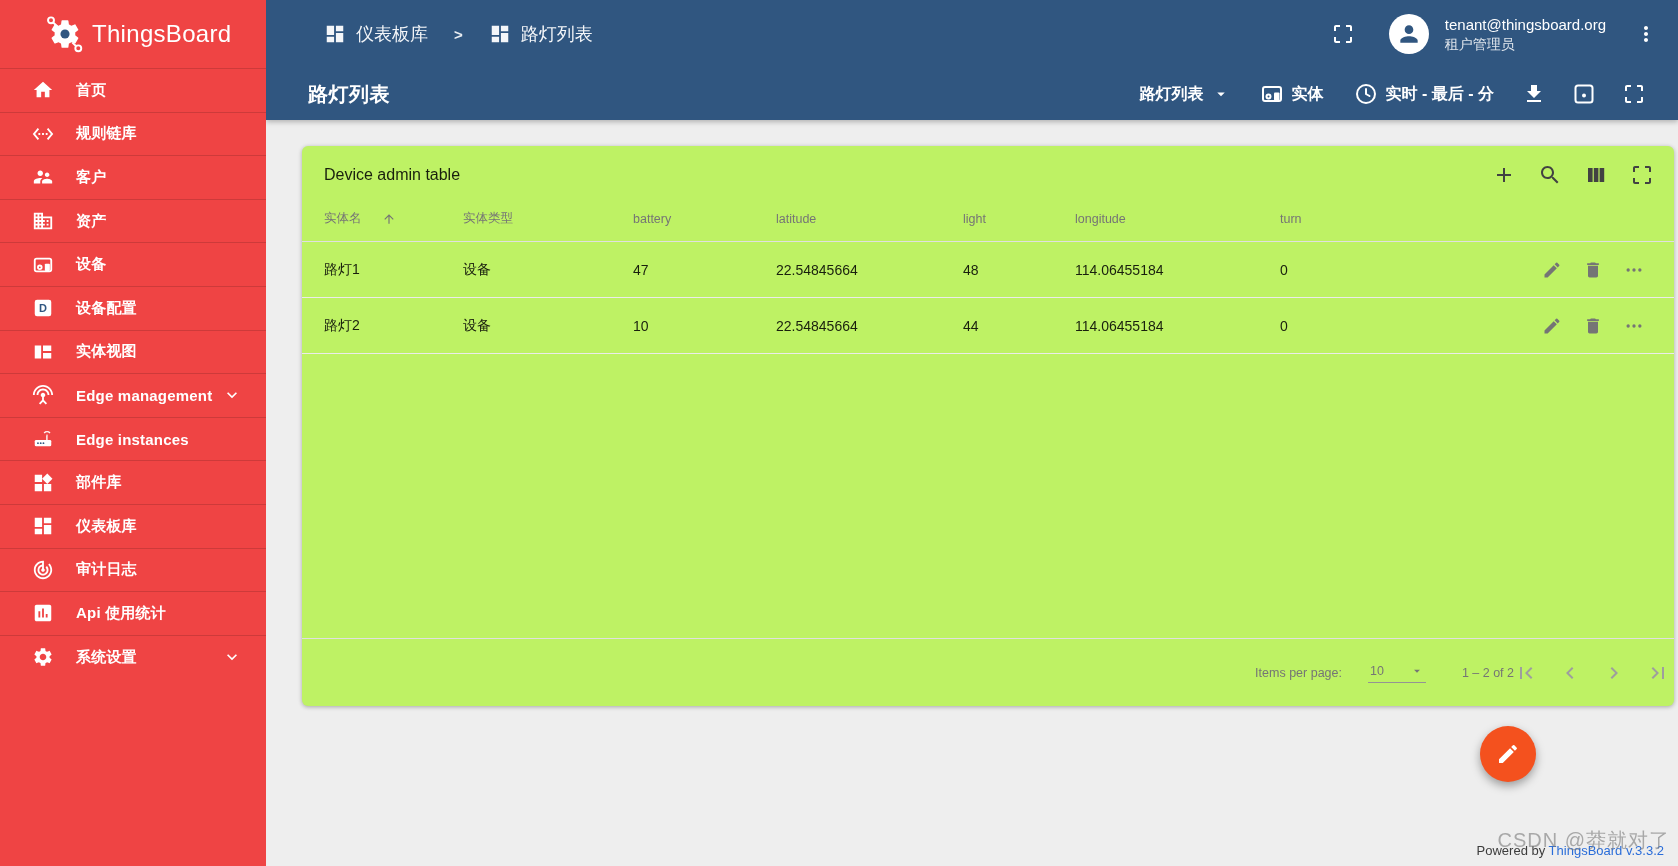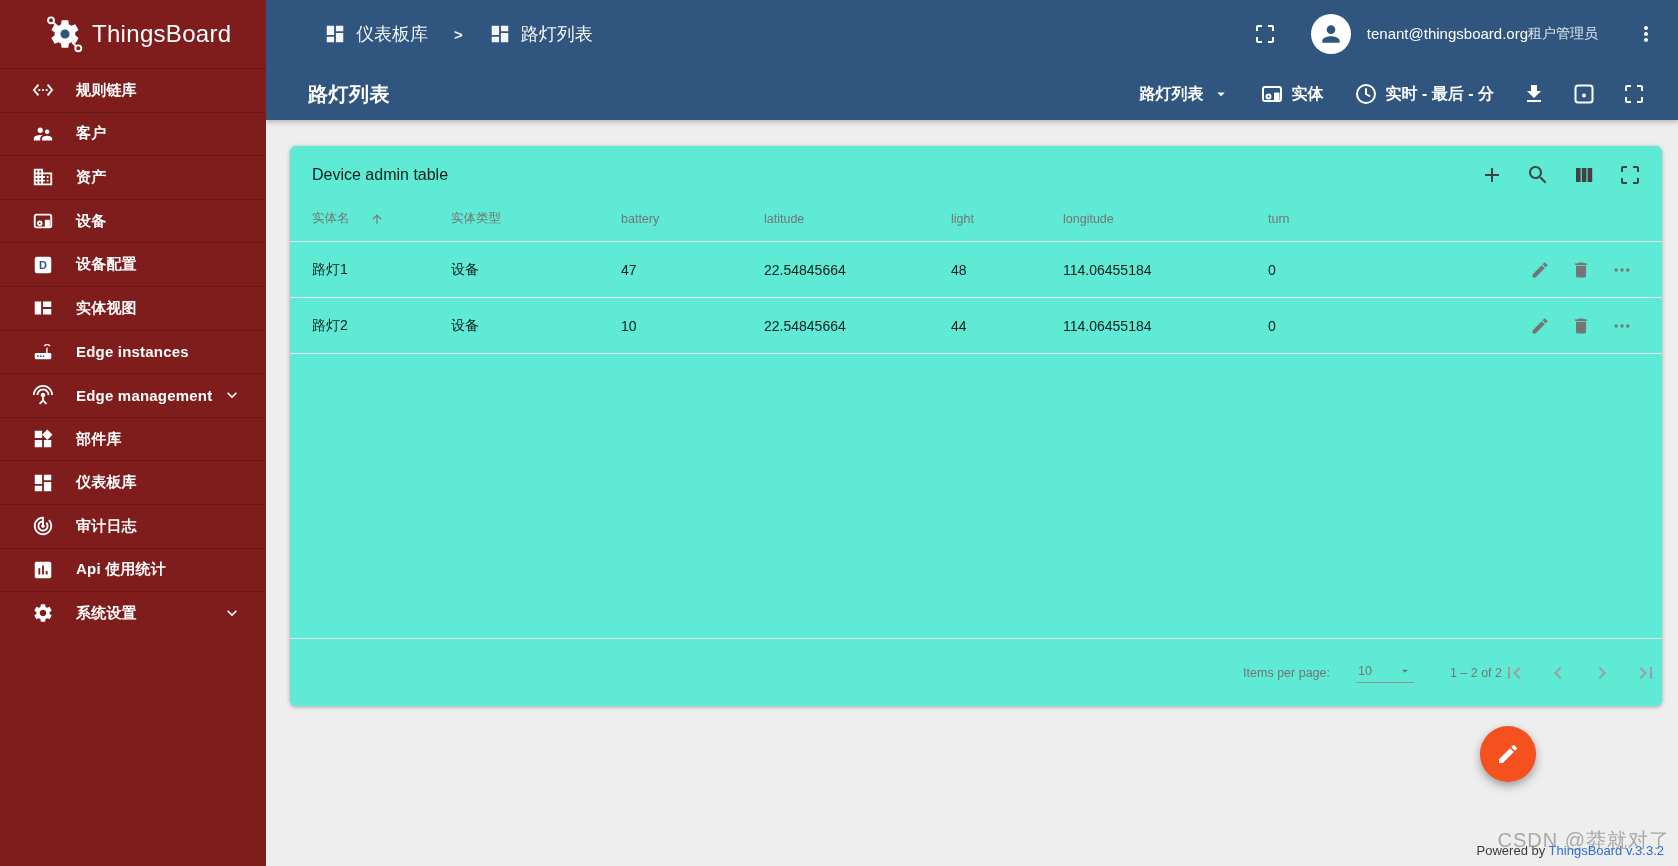--- a/index.html
+++ b/index.html
@@ -1,53 +1,53 @@
 <!DOCTYPE html>
 <html><head>
 <meta charset="utf-8">
 <style>
   * { margin:0; padding:0; box-sizing:border-box; }
   html,body { width:1678px; height:866px; overflow:hidden; }
   body { font-family:"Liberation Sans", sans-serif; background:#eeeeee; position:relative; }
   svg { display:block; }
 
   
-  .sidebar { position:absolute; left:0; top:0; width:266px; height:866px; background:#7f1d1d; z-index:5; }
+  .sidebar { position:absolute; left:0; top:0; width:266px; height:866px; background:#ef4444; z-index:5; }
   .logo-area { height:68px; display:flex; align-items:center; padding-left:44px; color:#fff; gap:6px; }
   .logo-text { font-size:24px; font-weight:400; letter-spacing:0.3px; }
   .menu { }
   .menu-item { height:43.6px; display:flex; align-items:center; padding:0 24px 0 32px;
                border-top:1px solid rgba(0,0,0,0.14); color:#fff; cursor:pointer; }
   .menu-item .mi-icon { width:22px; height:22px; margin-right:22px; flex:0 0 22px; color:#fff; }
   .menu-item .mi-label { font-size:15px; font-weight:600; letter-spacing:0.2px; white-space:nowrap; }
   .menu-item .mi-chevron { margin-left:auto; width:20px; height:20px; color:#fff; }
 
   
   .header { position:absolute; left:266px; top:0; width:1412px; height:120px; background:#305680;
             box-shadow:0 2px 5px rgba(0,0,0,0.25); z-index:4; color:#fff; }
   .header-row1 { height:68px; display:flex; align-items:center; padding:0 20px 0 58px; }
   .breadcrumb { display:flex; align-items:center; gap:12px; font-size:18px; color:rgba(255,255,255,0.95); }
   .bc-item { display:flex; align-items:center; gap:10px; cursor:pointer; }
   .bc-sep { font-size:15px; font-weight:700; color:rgba(255,255,255,0.9); padding:0 14px; }
   .hr1-right { margin-left:auto; display:flex; align-items:center; }
   .icon-btn { background:none; border:none; color:#fff; cursor:pointer; padding:0; display:flex; align-items:center; justify-content:center; }
   .avatar { width:40px; height:40px; border-radius:50%; background:#fff; display:flex; align-items:center; justify-content:center; margin:0 16px 0 34px; }
-  .user-block { display:flex; flex-direction:row; line-height:1.3; margin-right:36px; }
+  .user-block { display:flex; flex-direction:column; line-height:1.3; margin-right:28px; }
   .user-email { font-size:15px; color:#fff; }
   .user-role { font-size:14px; color:rgba(255,255,255,0.85); }
 
   .header-row2 { height:52px; display:flex; align-items:center; padding:0 26px 0 42px; }
   .page-title { font-size:20px; font-weight:700; letter-spacing:0.5px; }
   .hr2-right { margin-left:auto; display:flex; align-items:center; gap:14px; }
   .tb-btn { display:flex; align-items:center; gap:8px; background:none; border:none; color:#fff;
             font-size:16px; font-weight:700; font-family:inherit; cursor:pointer; padding:6px 8px; }
   .tb-btn svg { flex:0 0 auto; }
 
   
-  .card { position:absolute; left:290px; top:146px; width:1372px; height:560px; background:#5eead4;
+  .card { position:absolute; left:302px; top:146px; width:1372px; height:560px; background:#bef264;
           border-radius:6px; box-shadow:0 1px 4px rgba(0,0,0,0.3); display:flex; flex-direction:column; z-index:3; }
   .card-header { height:50px; display:flex; align-items:center; padding:8px 20px 0 22px; }
   .card-title { font-size:16px; color:rgba(0,0,0,0.87); }
   .card-actions { margin-left:auto; display:flex; align-items:center; gap:22px; }
   .card-actions .icon-btn { color:#424242; width:24px; height:24px; }
 
   .trow { display:flex; align-items:center; }
   .cell { flex:0 0 auto; padding-right:10px; overflow:hidden; white-space:nowrap; }
   .c1 { width:161px; padding-left:22px; }
   .c2 { width:170px; }
@@ -93,20 +93,28 @@
         <circle cx="12" cy="12" r="2.6" fill="#305680" stroke="none"></circle>
         <circle cx="4" cy="4.2" r="1.7" stroke="#fff" stroke-width="1.1"></circle>
         <circle cx="19.6" cy="20.2" r="1.7" stroke="#fff" stroke-width="1.1"></circle>
         <path d="M5.2 5.4 7.6 7.6 M18.4 19 16.2 16.9" stroke="#fff" stroke-width="1.1"></path>
       </svg>
     </span>
     <span class="logo-text">ThingsBoard</span>
   </div>
   <div class="menu">
 
+    <div class="menu-item">
+      <span class="mi-icon">
+        <svg viewBox="0 0 24 24" fill="currentColor">
+            <path d="M10 20v-6h4v6h5v-8h3L12 3 2 12h3v8z"></path>
+          </svg>
+        </span>
+      <span class="mi-label">首页</span>
+    </div>
 
     <div class="menu-item">
       <span class="mi-icon">
         <svg viewBox="0 0 24 24" fill="currentColor">
             <path d="M7.77 6.76 6.23 5.48.82 12l5.41 6.52 1.54-1.28L3.42 12l4.35-5.24zM7 13h2v-2H7v2zm10-2h-2v2h2v-2zm-6 2h2v-2h-2v2zm6.77-7.52-1.54 1.28L20.58 12l-4.35 5.24 1.54 1.28L23.18 12l-5.41-6.52z"></path>
           </svg>
         </span>
       <span class="mi-label">规则链库</span>
     </div>
 
@@ -150,48 +158,48 @@
     </div>
 
 
     <div class="menu-item">
       <span class="mi-icon">
         <svg viewBox="0 0 24 24" fill="currentColor">
             <path d="M3 5h7v14H3zM12 5h9v6h-9zM12 13h9v6h-9z"></path>
           </svg>
         </span>
       <span class="mi-label">实体视图</span>
+    </div>
+
+    <div class="menu-item">
+      <span class="mi-icon">
+        <svg viewBox="0 0 24 24" fill="currentColor">
+            <path d="M12 5c-3.87 0-7 3.13-7 7h2c0-2.76 2.24-5 5-5s5 2.24 5 5h2c0-3.87-3.13-7-7-7zm1 9.29c.88-.39 1.5-1.26 1.5-2.29 0-1.38-1.12-2.5-2.5-2.5S9.5 10.62 9.5 12c0 1.02.62 1.9 1.5 2.29v3.3L7.59 21 9 22.41l3-3 3 3L16.41 21 13 17.59v-3.3zM12 1C5.93 1 1 5.93 1 12h2c0-4.97 4.03-9 9-9s9 4.03 9 9h2c0-6.07-4.93-11-11-11z"></path>
+          </svg>
+        </span>
+      <span class="mi-label">Edge management</span>
+      <span class="mi-chevron">
+        <svg viewBox="0 0 24 24" fill="currentColor">
+            <path d="M7.41 8.59 12 13.17l4.59-4.58L18 10l-6 6-6-6 1.41-1.41z"></path>
+          </svg>
+        </span>
     </div>
 
     <div class="menu-item">
       <span class="mi-icon">
         <svg viewBox="0 0 24 24" fill="currentColor">
             <path d="M20.2 4.9a5.3 5.3 0 0 0-7.5 0l1.1 1.1a3.7 3.7 0 0 1 5.3 0l1.1-1.1zM17.5 7.6a1.6 1.6 0 0 0-2.3 0l1.15 1.15.05-.05 1.1-1.1z" opacity="0.95"></path>
             <path d="M15.5 8.5h1.5V13h-1.5z"></path>
             <rect x="3" y="13" width="18" height="7" rx="1.5"></rect>
             <circle cx="6.5" cy="16.5" r="1" fill="#305680"></circle>
             <circle cx="9.5" cy="16.5" r="1" fill="#305680"></circle>
             <circle cx="12.5" cy="16.5" r="1" fill="#305680"></circle>
           </svg>
         </span>
       <span class="mi-label">Edge instances</span>
-    </div>
-
-    <div class="menu-item">
-      <span class="mi-icon">
-        <svg viewBox="0 0 24 24" fill="currentColor">
-            <path d="M12 5c-3.87 0-7 3.13-7 7h2c0-2.76 2.24-5 5-5s5 2.24 5 5h2c0-3.87-3.13-7-7-7zm1 9.29c.88-.39 1.5-1.26 1.5-2.29 0-1.38-1.12-2.5-2.5-2.5S9.5 10.62 9.5 12c0 1.02.62 1.9 1.5 2.29v3.3L7.59 21 9 22.41l3-3 3 3L16.41 21 13 17.59v-3.3zM12 1C5.93 1 1 5.93 1 12h2c0-4.97 4.03-9 9-9s9 4.03 9 9h2c0-6.07-4.93-11-11-11z"></path>
-          </svg>
-        </span>
-      <span class="mi-label">Edge management</span>
-      <span class="mi-chevron">
-        <svg viewBox="0 0 24 24" fill="currentColor">
-            <path d="M7.41 8.59 12 13.17l4.59-4.58L18 10l-6 6-6-6 1.41-1.41z"></path>
-          </svg>
-        </span>
     </div>
 
     <div class="menu-item">
       <span class="mi-icon">
         <svg viewBox="0 0 24 24" fill="currentColor">
             <path d="M13 13v8h8v-8h-8zM3 21h8v-8H3v8zM3 3v8h8V3H3zm13.66-1.31L11 7.34 16.66 13l5.66-5.66-5.66-5.65z"></path>
           </svg>
         </span>
       <span class="mi-label">部件库</span>
     </div>

